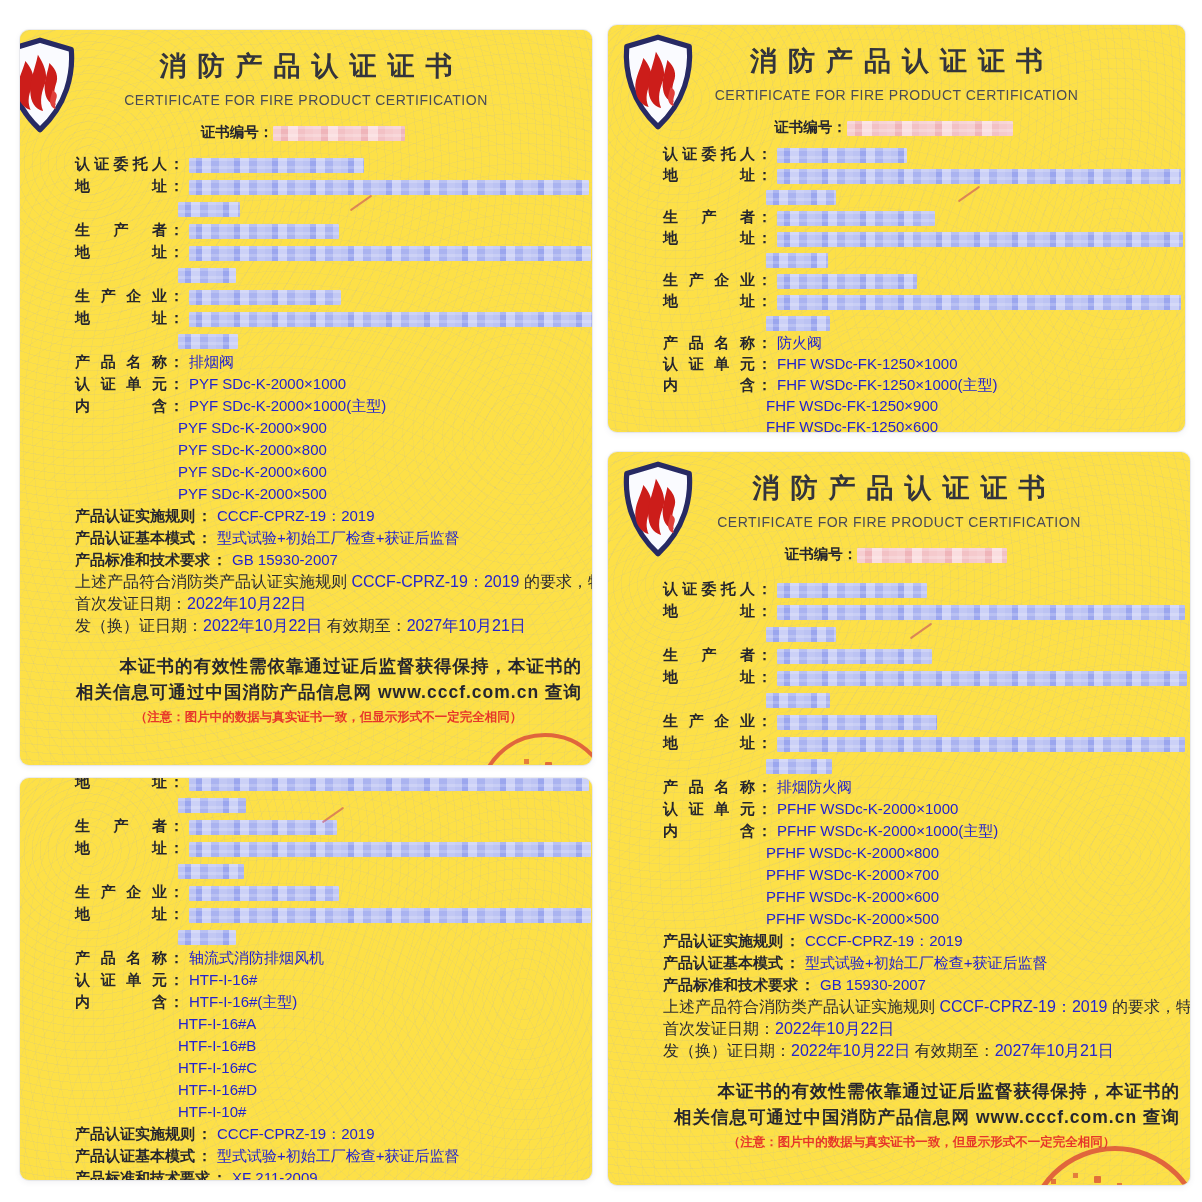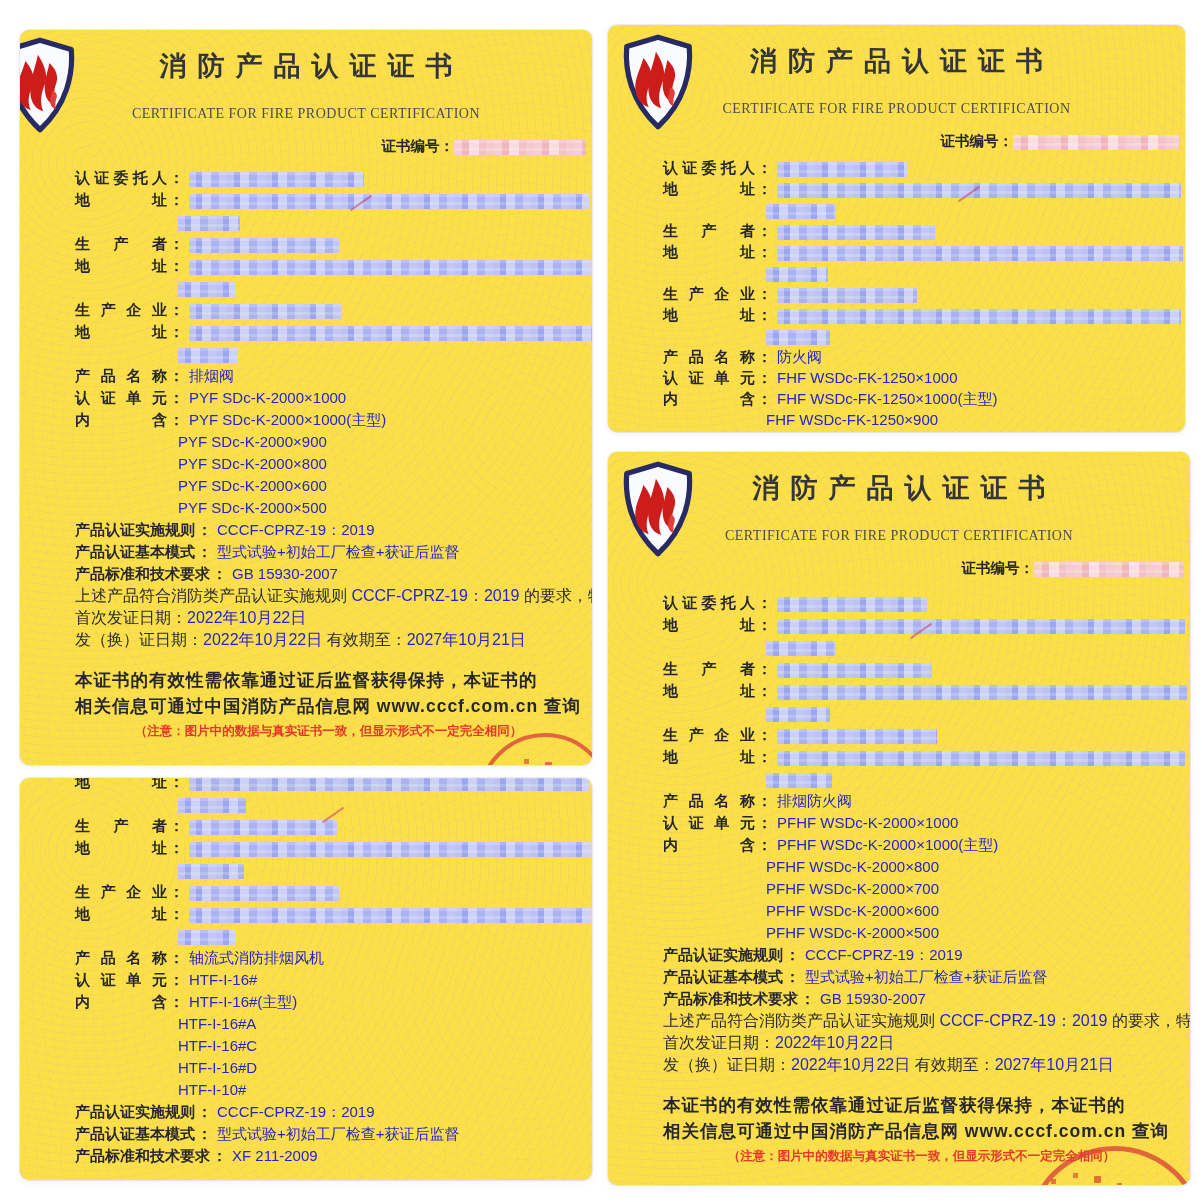--- a/index.html
+++ b/index.html
@@ -19,33 +19,33 @@
     background:
       repeating-radial-gradient(circle at 12% 18%, rgba(150,160,210,.10) 0 1px, transparent 1px 8px),
       repeating-radial-gradient(circle at 88% 55%, rgba(150,160,210,.08) 0 1px, transparent 1px 10px),
       repeating-radial-gradient(circle at 45% 95%, rgba(150,160,210,.07) 0 1px, transparent 1px 12px);
   }
   .hdr{position:relative;text-align:center;padding-top:20px;}
   .title{
     font-size:27px;font-weight:600;color:#33343c;letter-spacing:11px;
     line-height:32px;text-indent:11px;
   }
-  .subtitle{font-size:14px;font-weight:500;color:#4a4b55;letter-spacing:.5px;margin-top:21px;line-height:22px;font-family:Liberation Serif, serif;}
-  .certno{margin-top:11px;text-align:right;padding-right:6px;height:20px;line-height:20px;font-size:14.5px;color:#26262e;font-weight:600;}
+  .subtitle{font-size:14px;font-weight:500;color:#4a4b55;letter-spacing:.5px;margin-top:7px;line-height:22px;}
+  .certno{margin-top:11px;text-align:center;padding-right:6px;height:20px;line-height:20px;font-size:14.5px;color:#26262e;font-weight:600;}
   .rows{position:relative;padding:11px 10px 0 55px;}
   .row{height:22px;line-height:22px;font-size:15px;color:#26262e;white-space:nowrap;}
   .tight .row{height:21px;line-height:21px;}
   .lbl{display:inline-block;width:92px;text-align:justify;text-align-last:justify;font-weight:600;color:#26262e;vertical-align:top;}
   .lbl-long{display:inline-block;font-weight:600;color:#26262e;}
   .cln{padding:0 5px 0 2px;font-weight:600;color:#26262e;}
   .val{color:#2424cd;font-weight:500;}
   .cont{padding-left:103px;}
   .ctr{text-align:left;font-size:16px;color:#2a2a33;font-weight:500;}
   .ctr .b{color:#2424cd;}
-  .ftr{height:26px;line-height:26px;text-align:left;font-size:17.5px;font-weight:700;color:#26262e;letter-spacing:1px;}
+  .ftr{height:26px;line-height:26px;text-align:right;font-size:17.5px;font-weight:700;color:#26262e;letter-spacing:1px;}
   .notice{height:20px;line-height:20px;text-align:center;font-size:12.5px;font-weight:700;color:#e6362a;margin-top:2px;}
   .px{
     display:inline-block;height:15px;vertical-align:middle;border-radius:1px;
     background-image:
       repeating-linear-gradient(180deg, rgba(255,255,255,.18) 0 3px, rgba(0,0,0,0) 3px 8px),
       repeating-linear-gradient(90deg, #bcc3f3 0 7px, #9ba6ee 7px 13px, #ccd1f7 13px 22px, #aab3f0 22px 30px, #c2c8f4 30px 38px);
   }
   .px.pink{
     background-image:
       repeating-linear-gradient(180deg, rgba(255,255,255,.20) 0 3px, rgba(0,0,0,0) 3px 8px),
@@ -155,20 +155,21 @@
         <div class="row"><span class="lbl">生产者</span><span class="cln">：</span><span class="px" style="width: 148px;"></span></div>
         <div class="row"><span class="lbl">地址</span><span class="cln">：</span><span class="px" style="width: 402px;"></span></div>
         <div class="row cont"><span class="px" style="width: 66px;"></span></div>
         <div class="row"><span class="lbl">生产企业</span><span class="cln">：</span><span class="px" style="width: 150px;"></span></div>
         <div class="row"><span class="lbl">地址</span><span class="cln">：</span><span class="px" style="width: 402px;"></span></div>
         <div class="row cont"><span class="px" style="width: 58px;"></span></div>
         <div class="row"><span class="lbl">产品名称</span><span class="cln">：</span><span class="val">轴流式消防排烟风机</span></div>
         <div class="row"><span class="lbl">认证单元</span><span class="cln">：</span><span class="val">HTF-I-16#</span></div>
         <div class="row"><span class="lbl">内含</span><span class="cln">：</span><span class="val">HTF-I-16#(主型)</span></div>
         <div class="row cont"><span class="val">HTF-I-16#A</span></div>
+        <div class="row cont"><span class="val">HTF-I-16#B</span></div>
         <div class="row cont"><span class="val">HTF-I-16#C</span></div>
         <div class="row cont"><span class="val">HTF-I-16#D</span></div>
         <div class="row cont"><span class="val">HTF-I-10#</span></div>
         <div class="row"><span class="lbl-long">产品认证实施规则</span><span class="cln">：</span><span class="val">CCCF-CPRZ-19：2019</span></div>
         <div class="row"><span class="lbl-long">产品认证基本模式</span><span class="cln">：</span><span class="val">型式试验+初始工厂检查+获证后监督</span></div>
         <div class="row"><span class="lbl-long">产品标准和技术要求</span><span class="cln">：</span><span class="val">XF 211-2009</span></div>
       </div>
     <div class="pen" style="left:300px;top:36px;"></div>
   </section>
 

